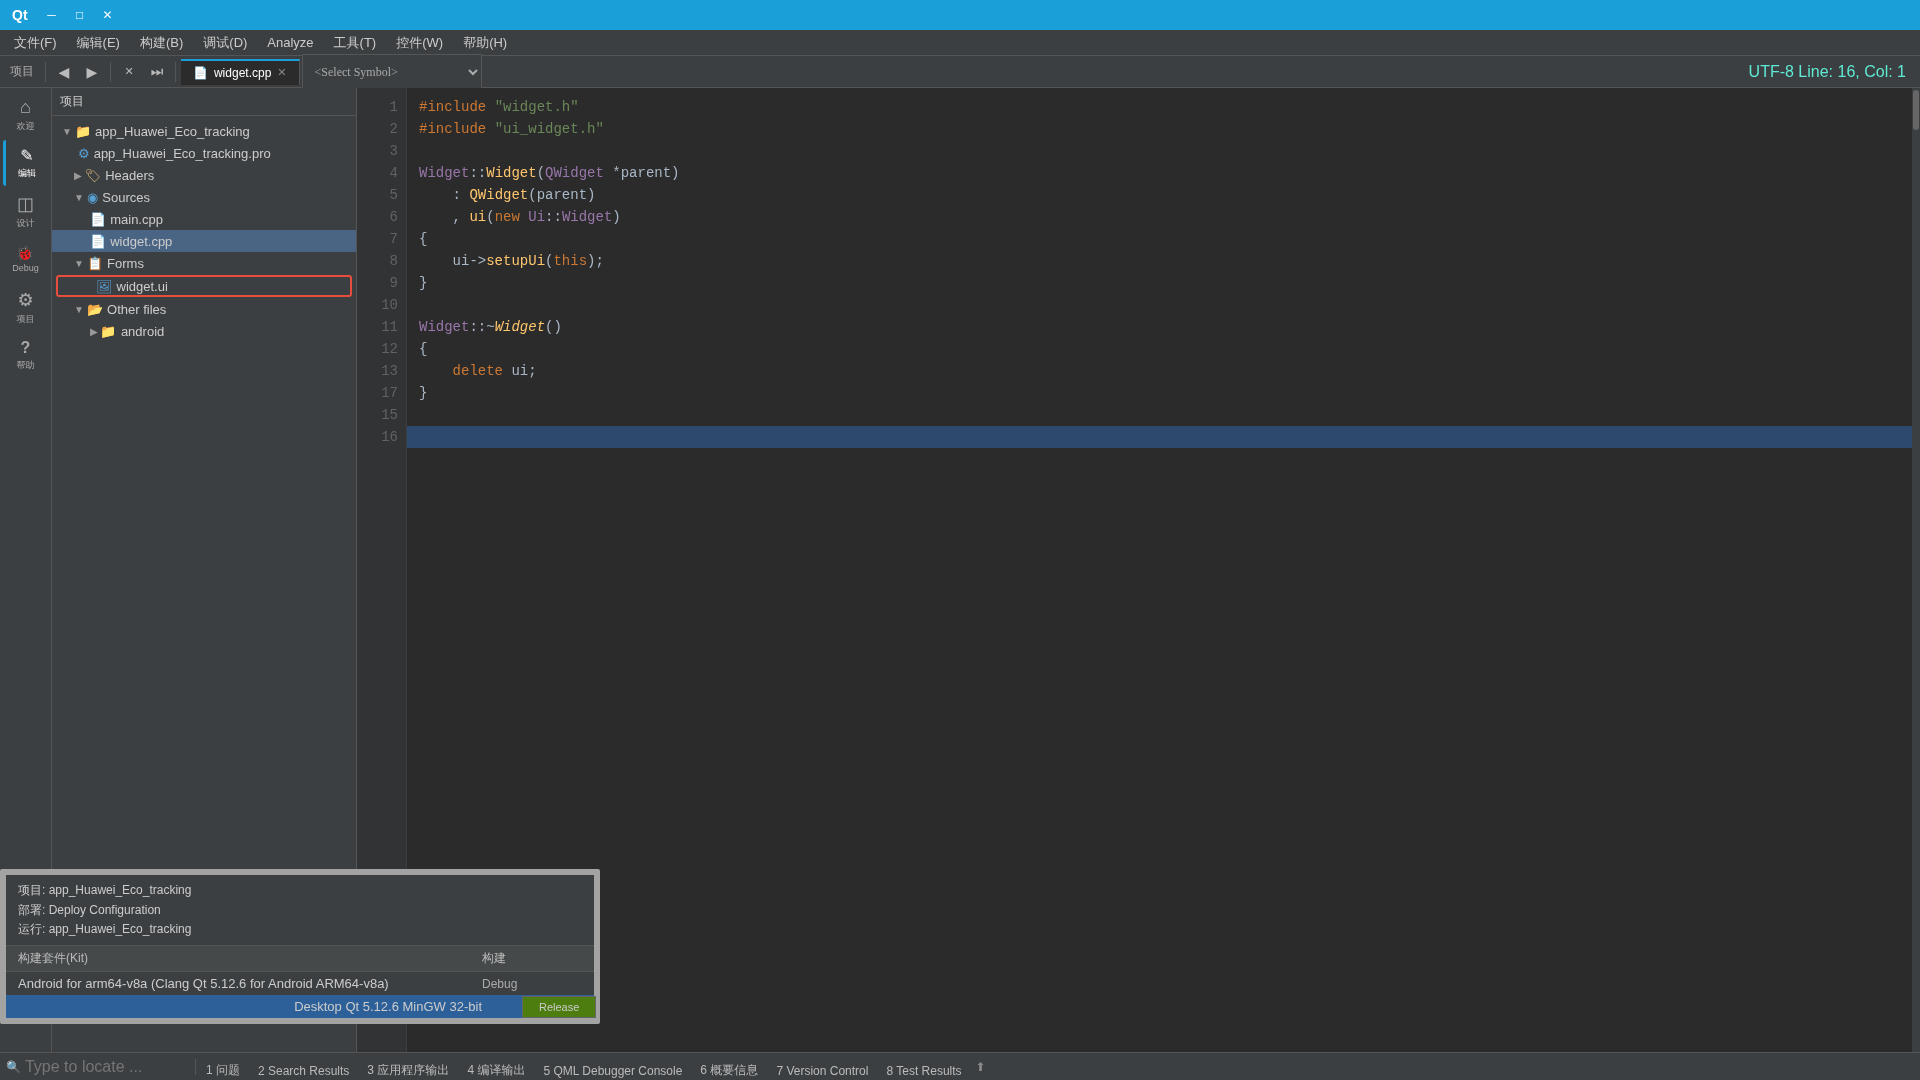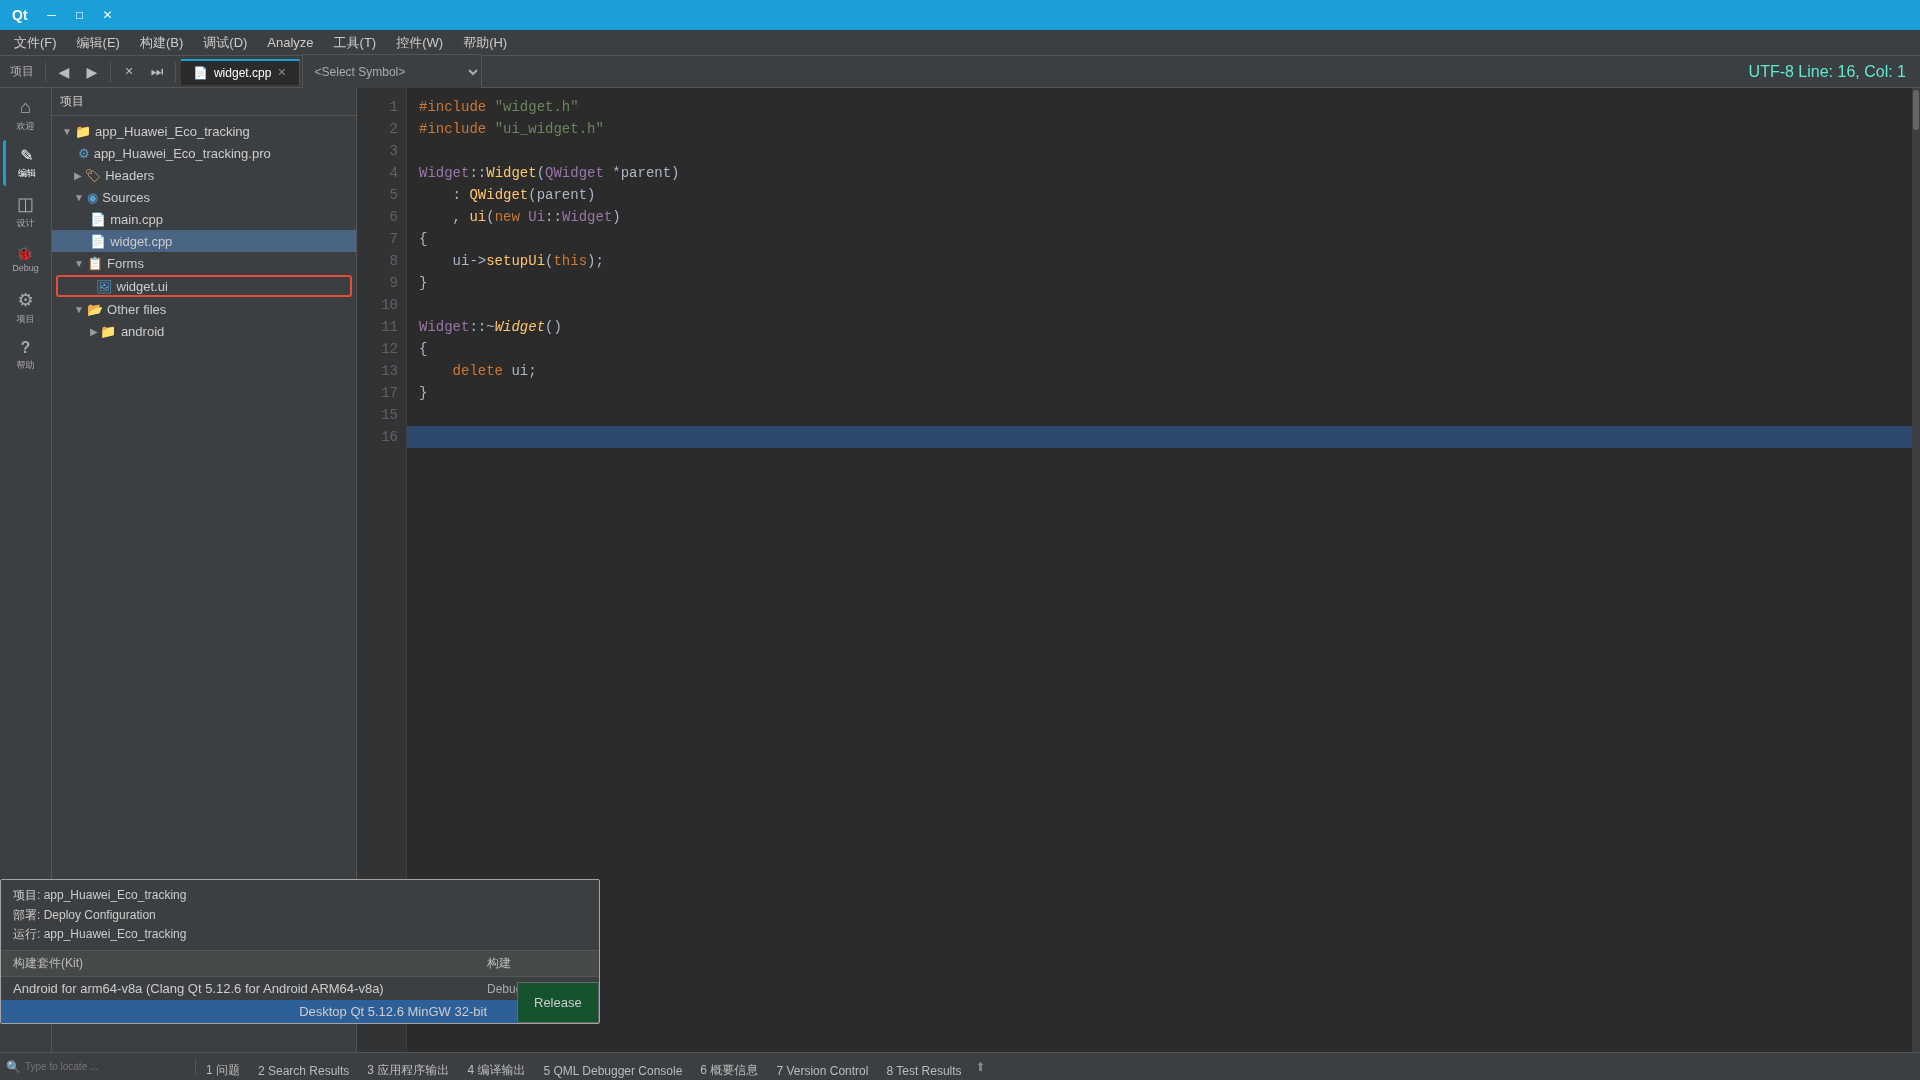--- a/index.html
+++ b/index.html
@@ -69,21 +69,21 @@
       height: 26px; padding: 0 12px;
       background: #4c5052; border: none; color: #ccc;
       cursor: pointer; font-size: 12px;
       display: flex; align-items: center; gap: 6px;
       border-right: 1px solid #555;
     }
     .file-tab.active { background: #2b2b2b; color: #fff; border-top: 2px solid #1a9fd8; }
     .symbol-select {
       height: 36px; padding: 8px 8px;
       background: #3c3f41; border: 1px solid #555; color: #aaa;
-      font-size: 12px; min-width: 180px;
+      font-size: 12px; min-width: 180px; font-family: Liberation Serif, serif;
     }
     .encoding-info { color: #5eead4; font-size: 16px; margin-left: auto; padding-right: 10px; }
 
     
     #main-layout {
       display: flex;
       height: calc(1080px - 30px - 26px - 32px - 28px);
     }
 
     
@@ -180,21 +180,21 @@
     .kw2 { color: #9876aa; }
     .func { color: #ffc66d; }
     .str { color: #6a8759; }
 
     
     #bottom-panel {
       position: absolute;
       left: 0; bottom: 28px;
       width: 600px;
       background: #3c3f41;
-      border: 1px solid #a3a3a3;
+      border: 6px solid #a3a3a3;
       border-radius: 2px;
       z-index: 100;
     }
     .bottom-panel-info { padding: 6px 12px; font-size: 12px; color: #bbb; line-height: 1.6; }
     .bottom-panel-info span { color: #ccc; }
     .bottom-panel-table-header {
       display: flex;
       background: #45494a;
       padding: 4px 12px;
       font-size: 12px;
@@ -220,25 +220,25 @@
 
     
     .release-dropdown {
       position: absolute;
       left: 516px;
       background: #4a4a4a;
       border: 1px solid #666;
       z-index: 200;
     }
     .release-item {
-      padding: 12px 16px;
-      font-size: 13px;
+      padding: 4px 16px;
+      font-size: 11px;
       color: #ccc;
       cursor: pointer;
-      background: #14532d;
+      background: #4d7c0f;
     }
 
     
     #statusbar {
       height: 28px;
       background: #3c3f41;
       border-top: 1px solid #555;
       display: flex;
       align-items: center;
       padding: 0 6px;
@@ -517,21 +517,21 @@
     <button class="action-btn" style="color:#6dbf6d;font-size:18px;">▶</button>
     <button class="action-btn" style="font-size:14px;">▶</button>
     <button class="action-btn" style="font-size:14px;">■</button>
   </div>
 
 </div>
 
 <div id="statusbar">
   <div class="status-search">
     <span style="color:#888;font-size:12px;">🔍</span>
-    <input type="text" style="background: transparent; border: none; color: rgb(187, 187, 187); font-size: 10px; width: 160px; outline: none;" placeholder="Type to locate ...">
+    <input type="text" style="background: transparent; border: none; color: rgb(187, 187, 187); font-size: 16px; width: 160px; outline: none;" placeholder="Type to locate ...">
   </div>
   <div class="status-sep"></div>
   <div class="status-item">1 问题</div>
   <div class="status-item">2 Search Results</div>
   <div class="status-item">3 应用程序输出</div>
   <div class="status-item">4 编译输出</div>
   <div class="status-item">5 QML Debugger Console</div>
   <div class="status-item">6 概要信息</div>
   <div class="status-item">7 Version Control</div>
   <div class="status-item">8 Test Results</div>

